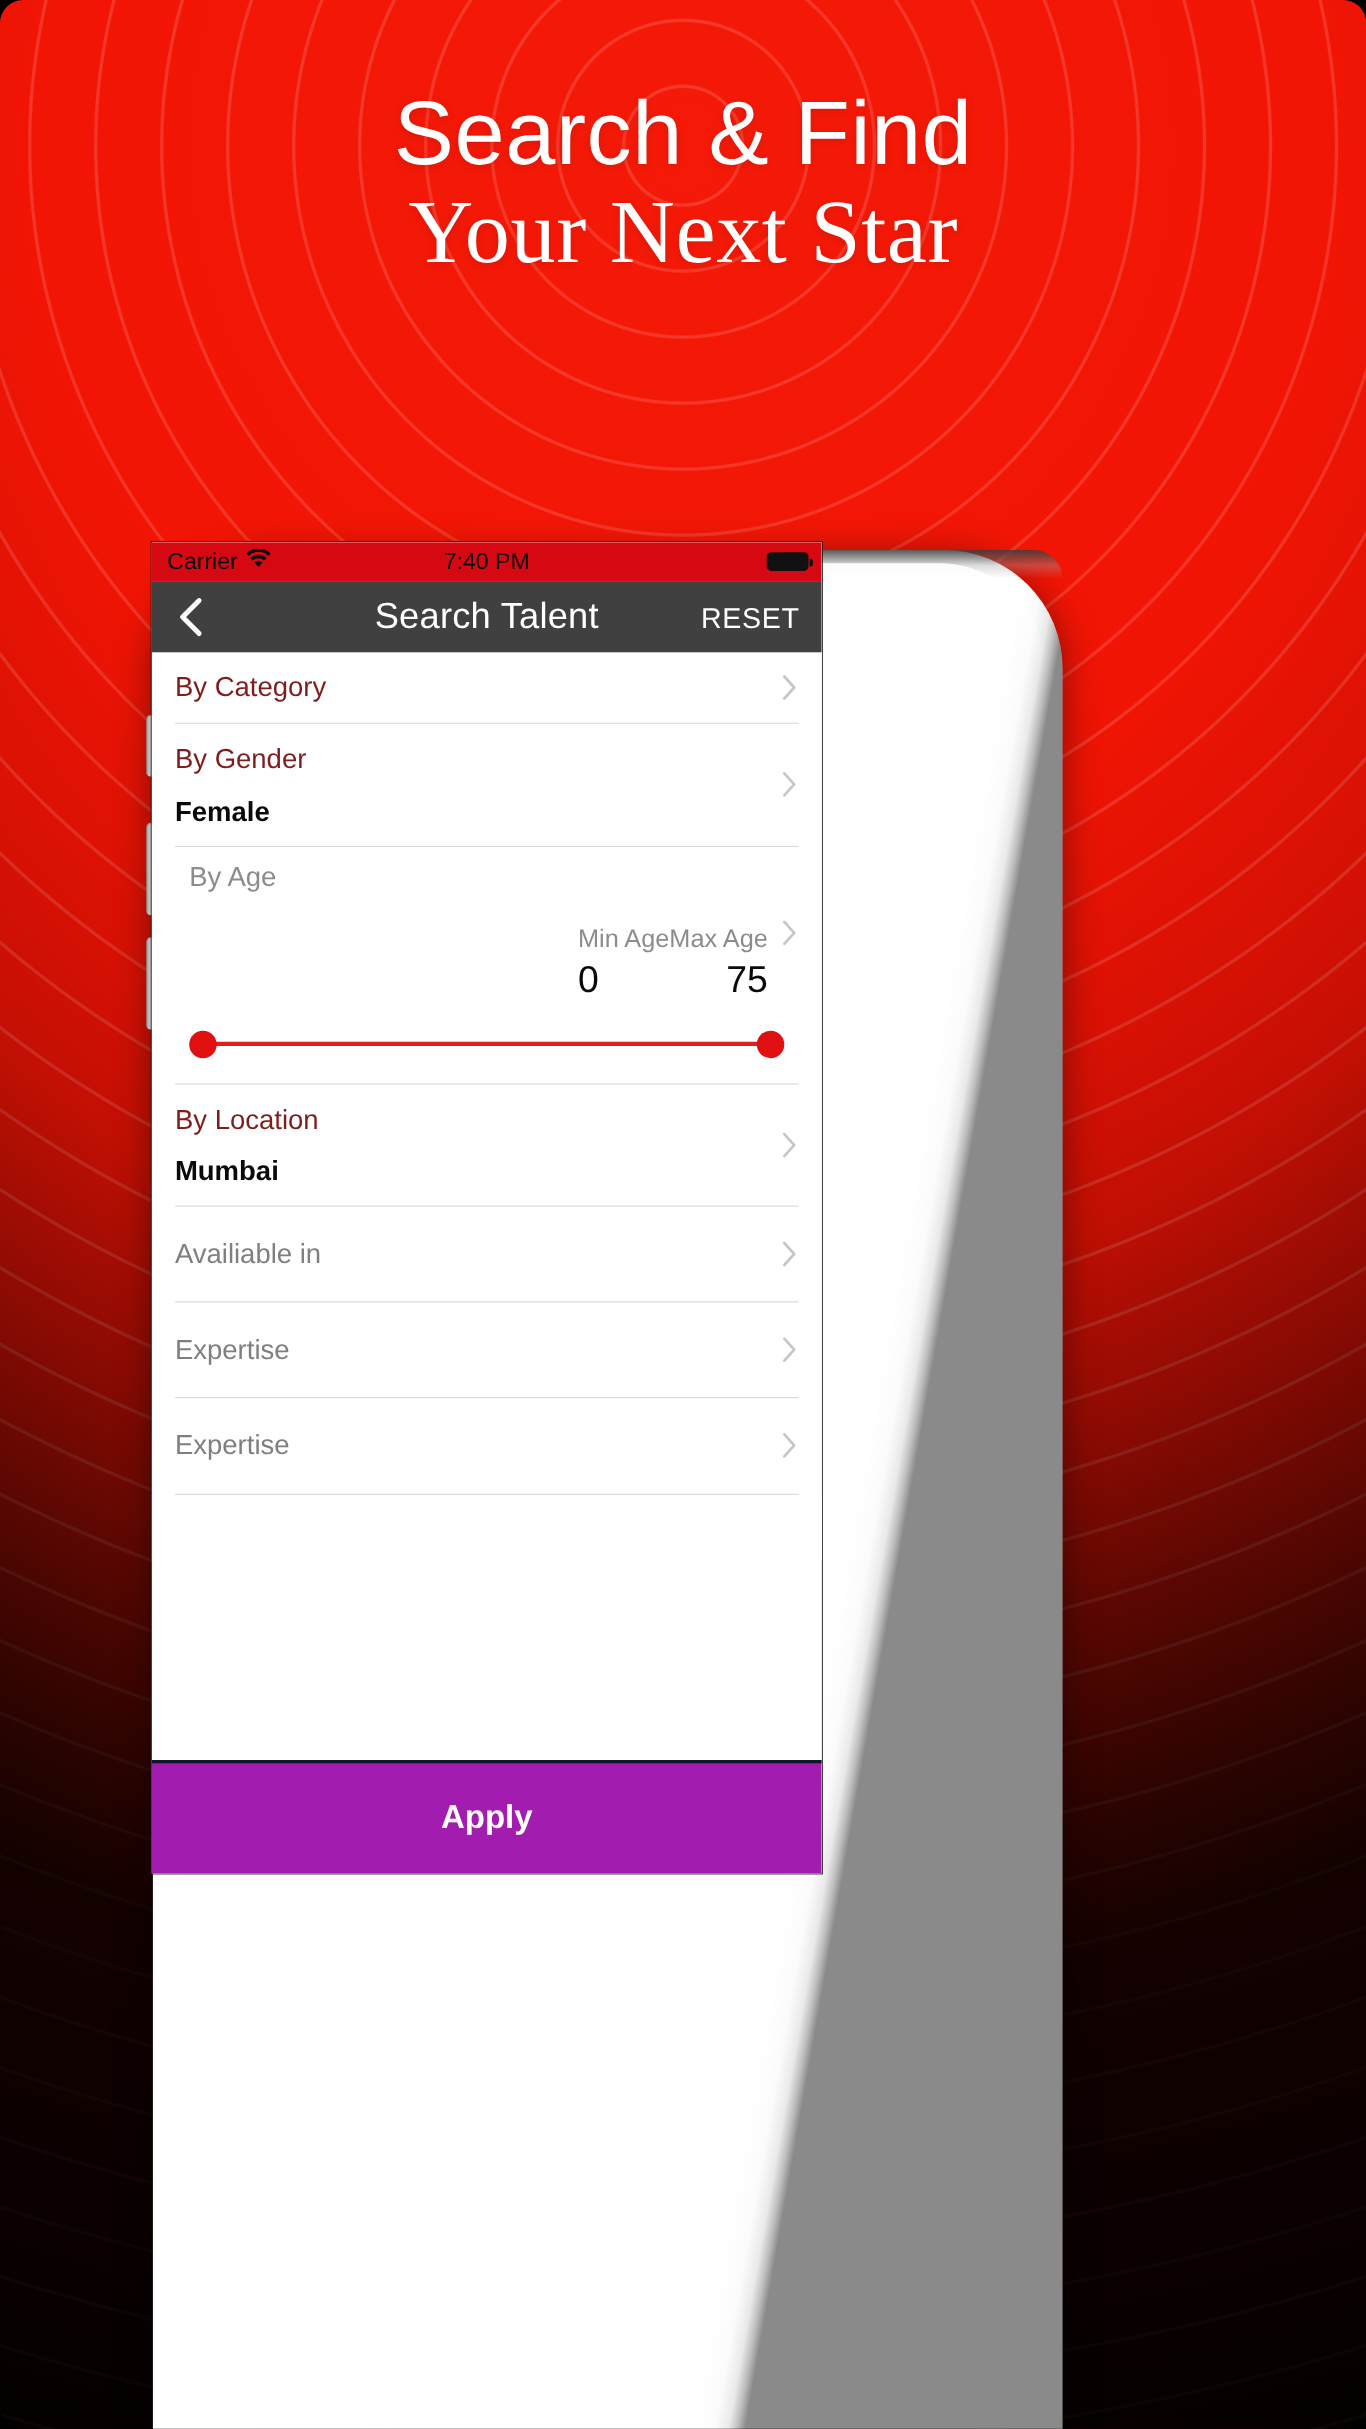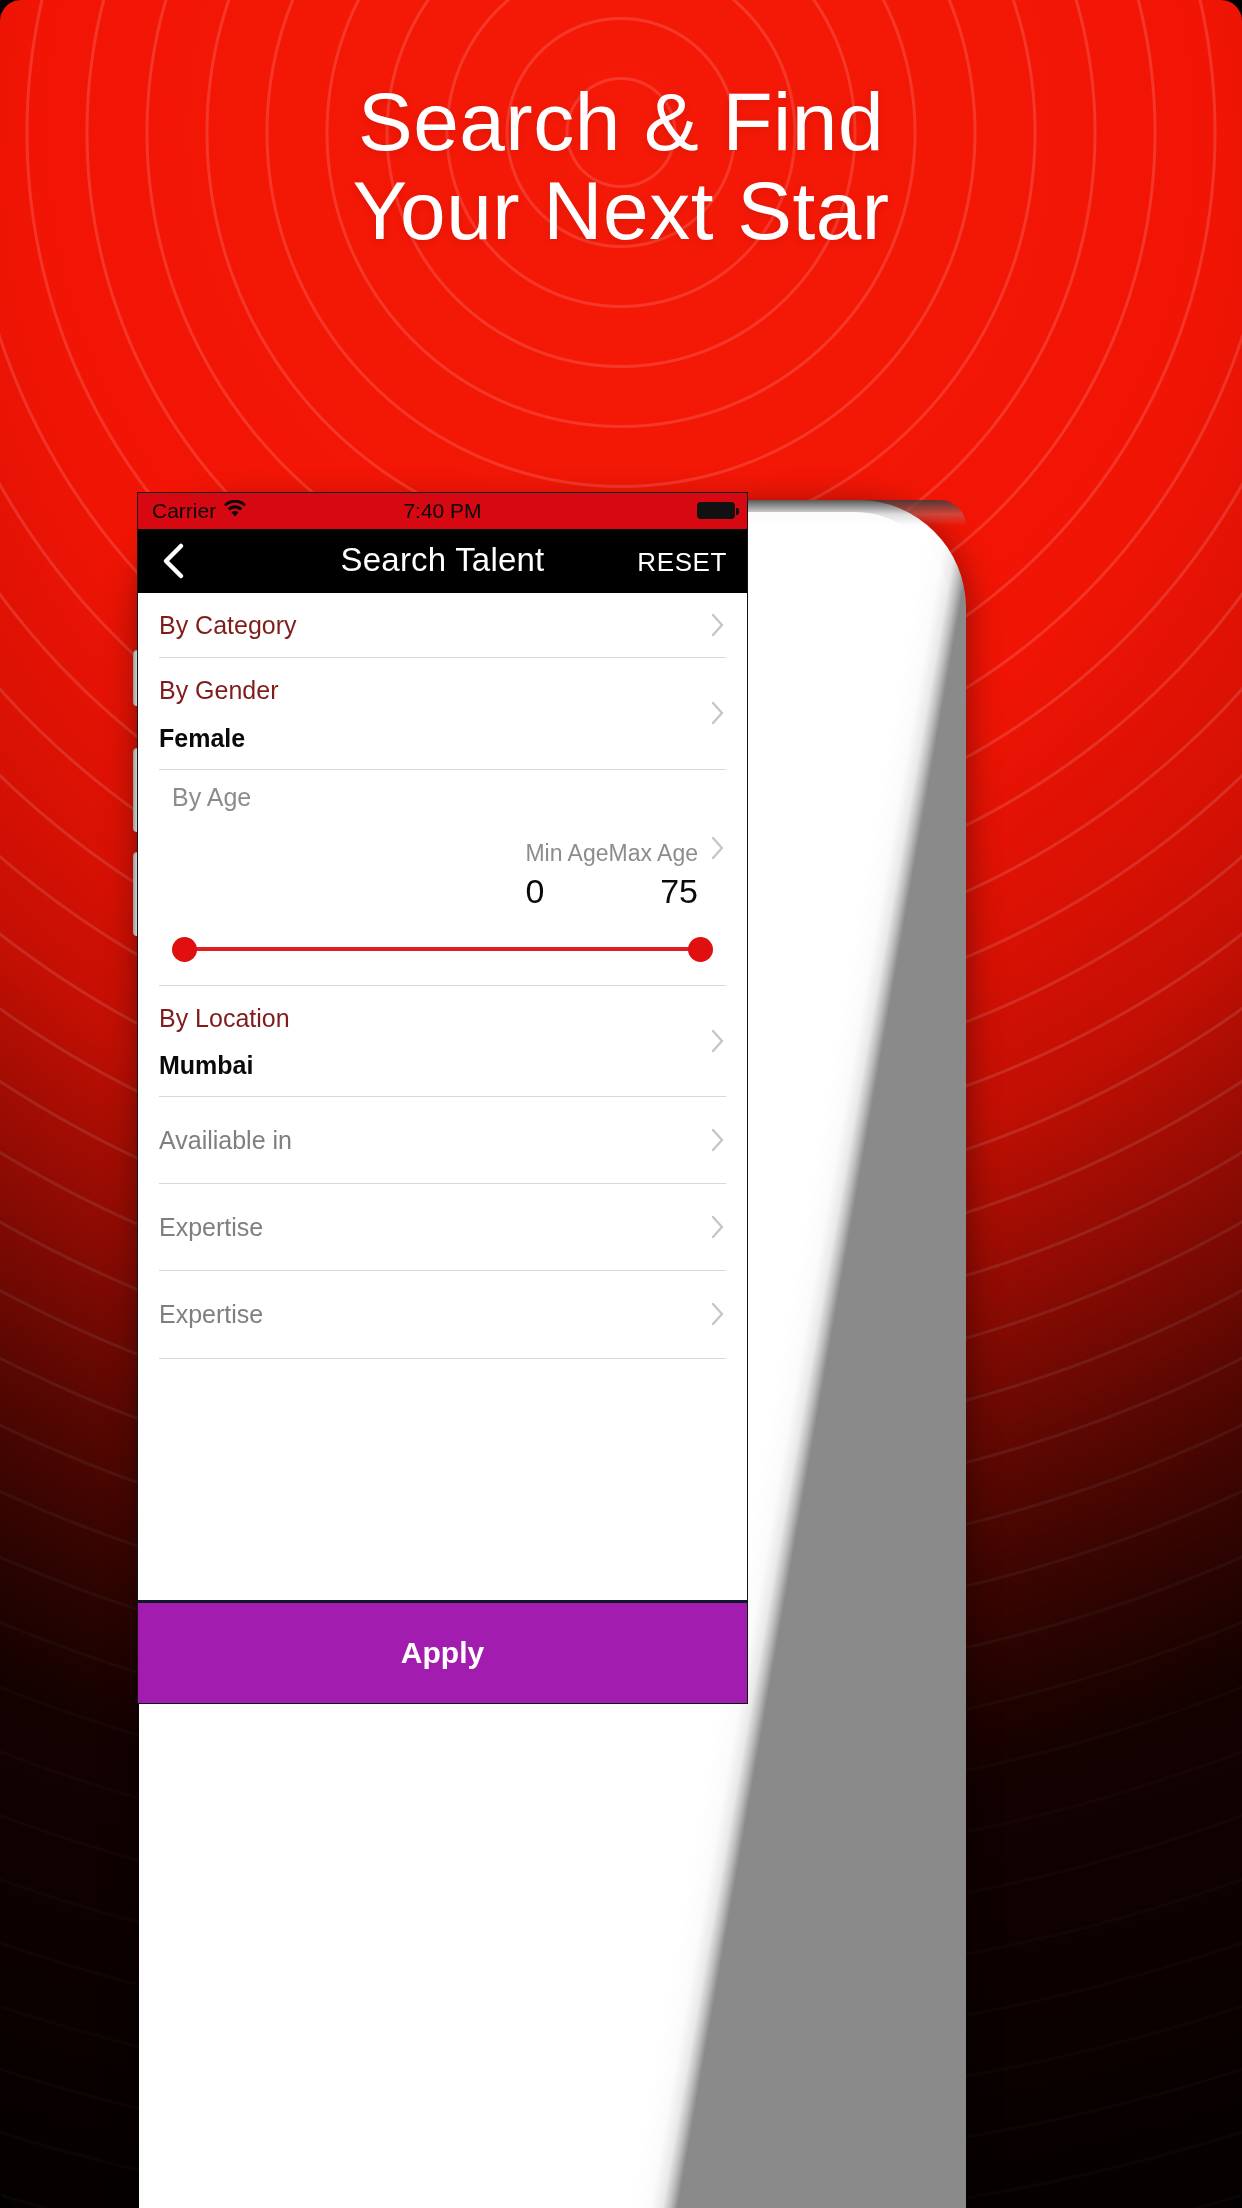--- a/index.html
+++ b/index.html
@@ -63,21 +63,21 @@
     top: 78px;
     width: 1242px;
     text-align: center;
     color: #ffffff;
     font-size: 82px;
     line-height: 1.08;
     font-weight: 300;
     letter-spacing: 0.5px;
     text-shadow: 0 2px 8px rgba(0,0,0,0.10);
   }
-  .headline .l2 { display:block; }
+  .headline .l2 { display:block;font-family:Liberation Serif, serif; }
 
   
   .phone {
     position: absolute;
     left: 139px;
     top: 500px;
     width: 827px;
     height: 1760px;
     border-radius: 108px 108px 0 0;
     background: linear-gradient(100deg,
@@ -193,21 +193,21 @@
     right: -6px; top: 4px;
     width: 3px; height: 7px;
     background: #111;
     border-radius: 0 2px 2px 0;
   }
 
   
   .navbar {
     position: relative;
     height: 64px;
-    background: #000000;
+    background: #404040;
   }
   .nav-back {
     position: absolute;
     left: 22px; top: 12px;
     width: 28px; height: 40px;
   }
   .nav-title {
     position: absolute;
     left: 0; right: 0; top: 12px;
     text-align: center;

